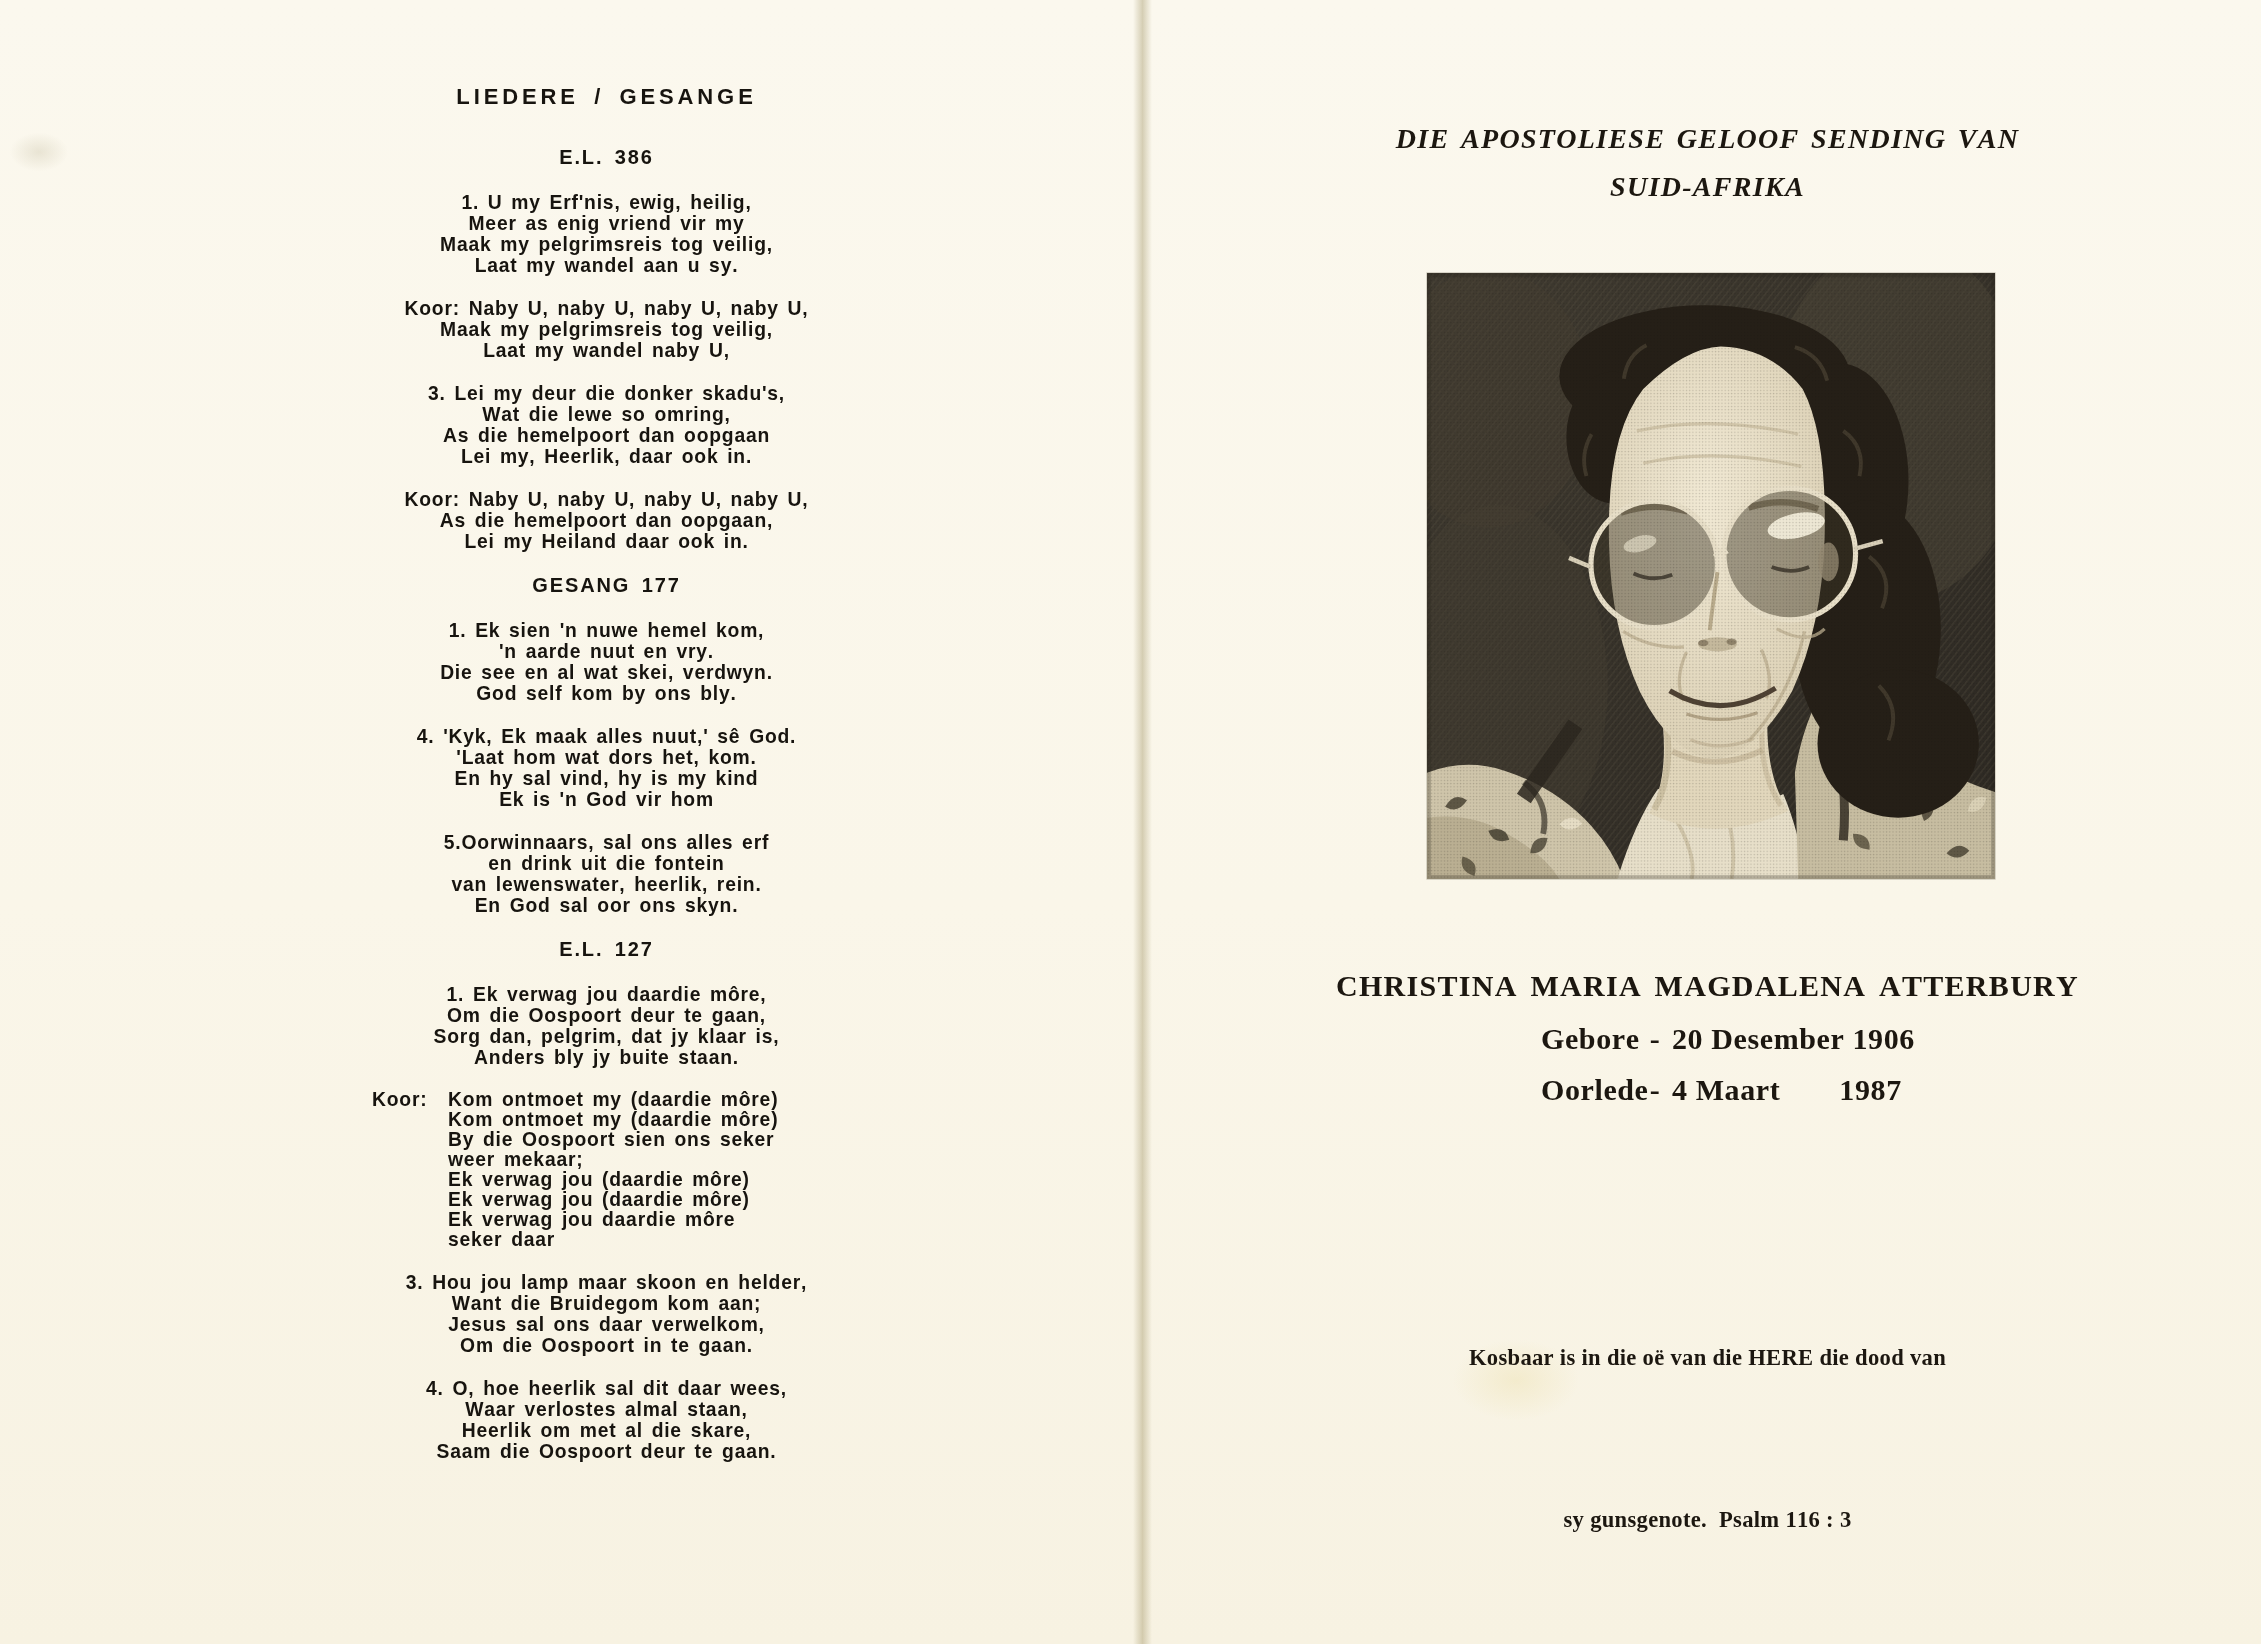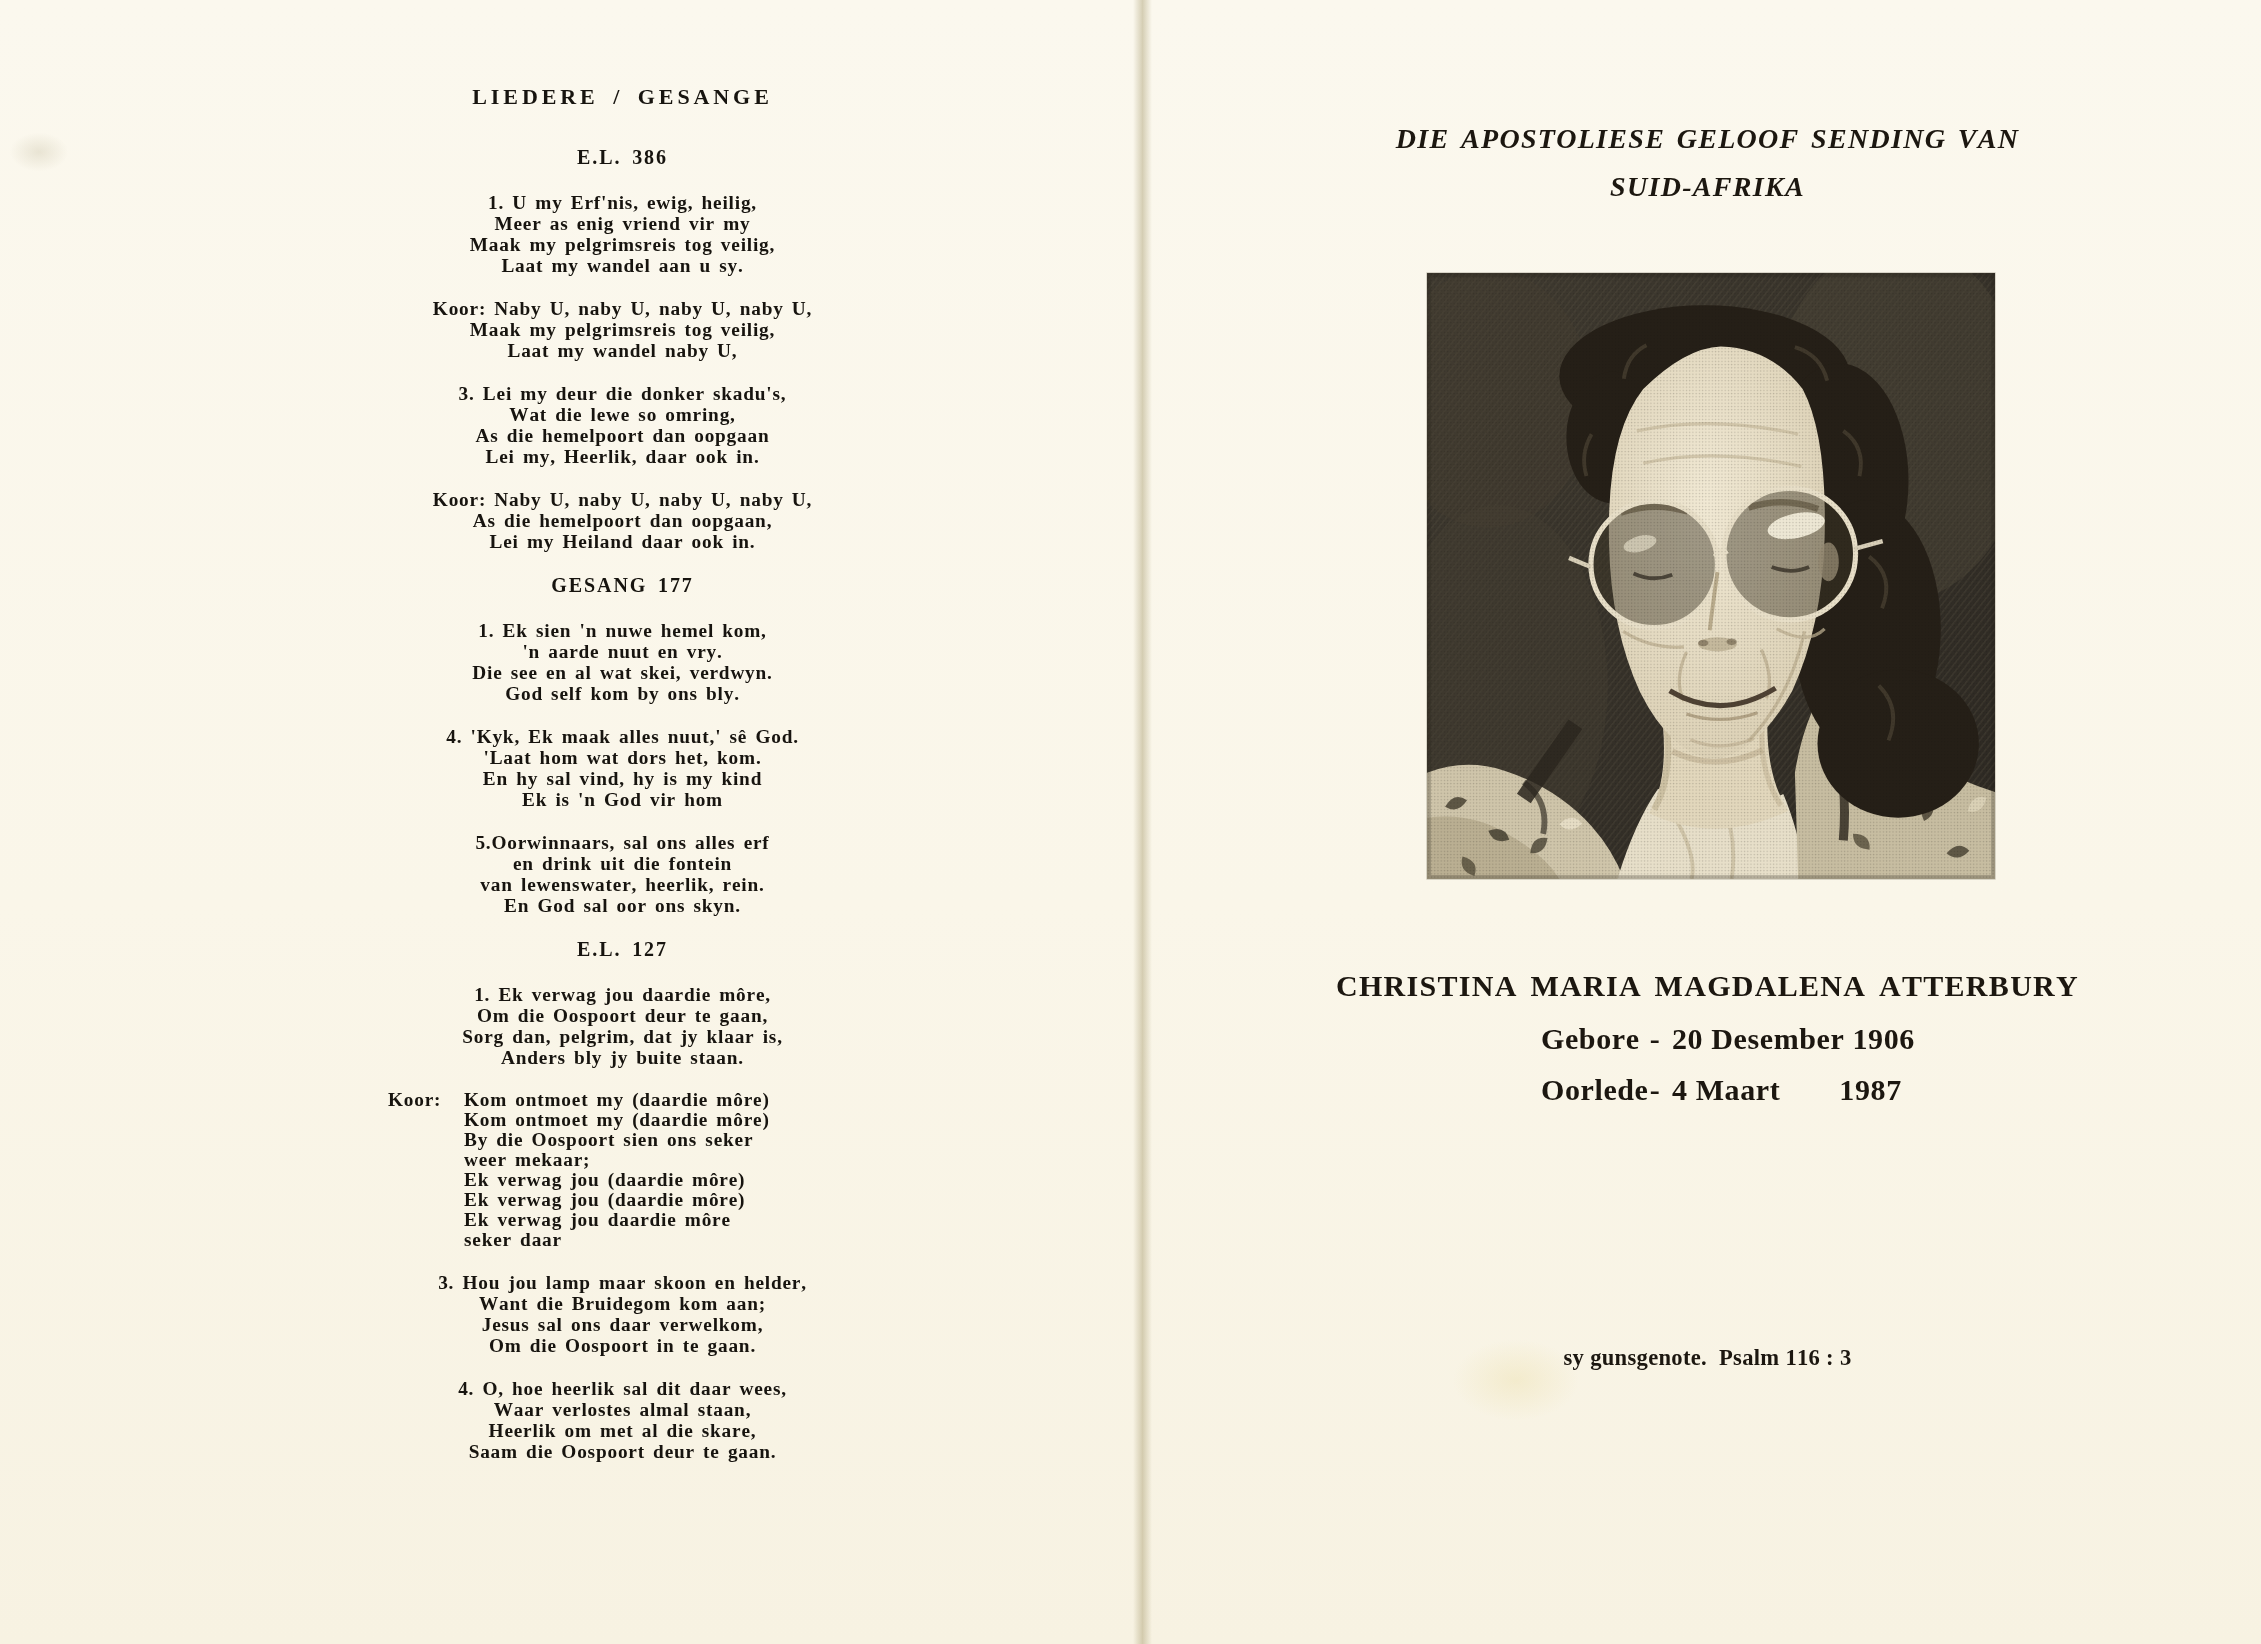--- a/index.html
+++ b/index.html
@@ -12,22 +12,22 @@
       linear-gradient(180deg,#fbf8ee 0%, #faf6e9 55%, #f7f2e2 100%);
     overflow:hidden;
     font-kerning:none;
   }
   .fold{
     position:absolute;left:1133px;top:0;width:19.3px;height:100%;
     background:linear-gradient(90deg, rgba(167,155,110,0) 0%, rgba(167,155,110,.45) 50%, rgba(167,155,110,0) 100%);
   }
   
   .left-page{
-    position:absolute;left:374px;top:84px;width:497px;
-    font-family:Liberation Serif, serif;
+    position:absolute;left:358px;top:84px;width:497px;
+    font-family:Liberation Sans, sans-serif;
     font-weight:700;color:#17140f;text-align:center;
   }
   .lp-heading{
     margin:0 0 36px 0;font-size:22px;letter-spacing:3.9px;word-spacing:5.2px;
   }
   .section-title{
     margin:18px 0 23px 0;font-size:20px;letter-spacing:1.9px;word-spacing:3.9px;
   }
   .block{margin-bottom:22px;}
   .block .line{font-size:19.3px;line-height:21px;letter-spacing:0.8px;word-spacing:2.6px;white-space:nowrap;}
@@ -296,18 +296,19 @@
       </div>
       <div class="date-row">
         <span class="dl">Oorlede</span>
         <span class="dd">-</span>
         <span class="dv">4 Maart</span>
         <span class="dy">1987</span>
       </div>
     </div>
 
     <div class="rp-scripture">
+      <div>Kosbaar is in die oë van die HERE die dood van</div>
       <div>sy gunsgenote.  Psalm 116 : 3</div>
     </div>
 
   </section>
 </div>
 
 
 </body></html>

